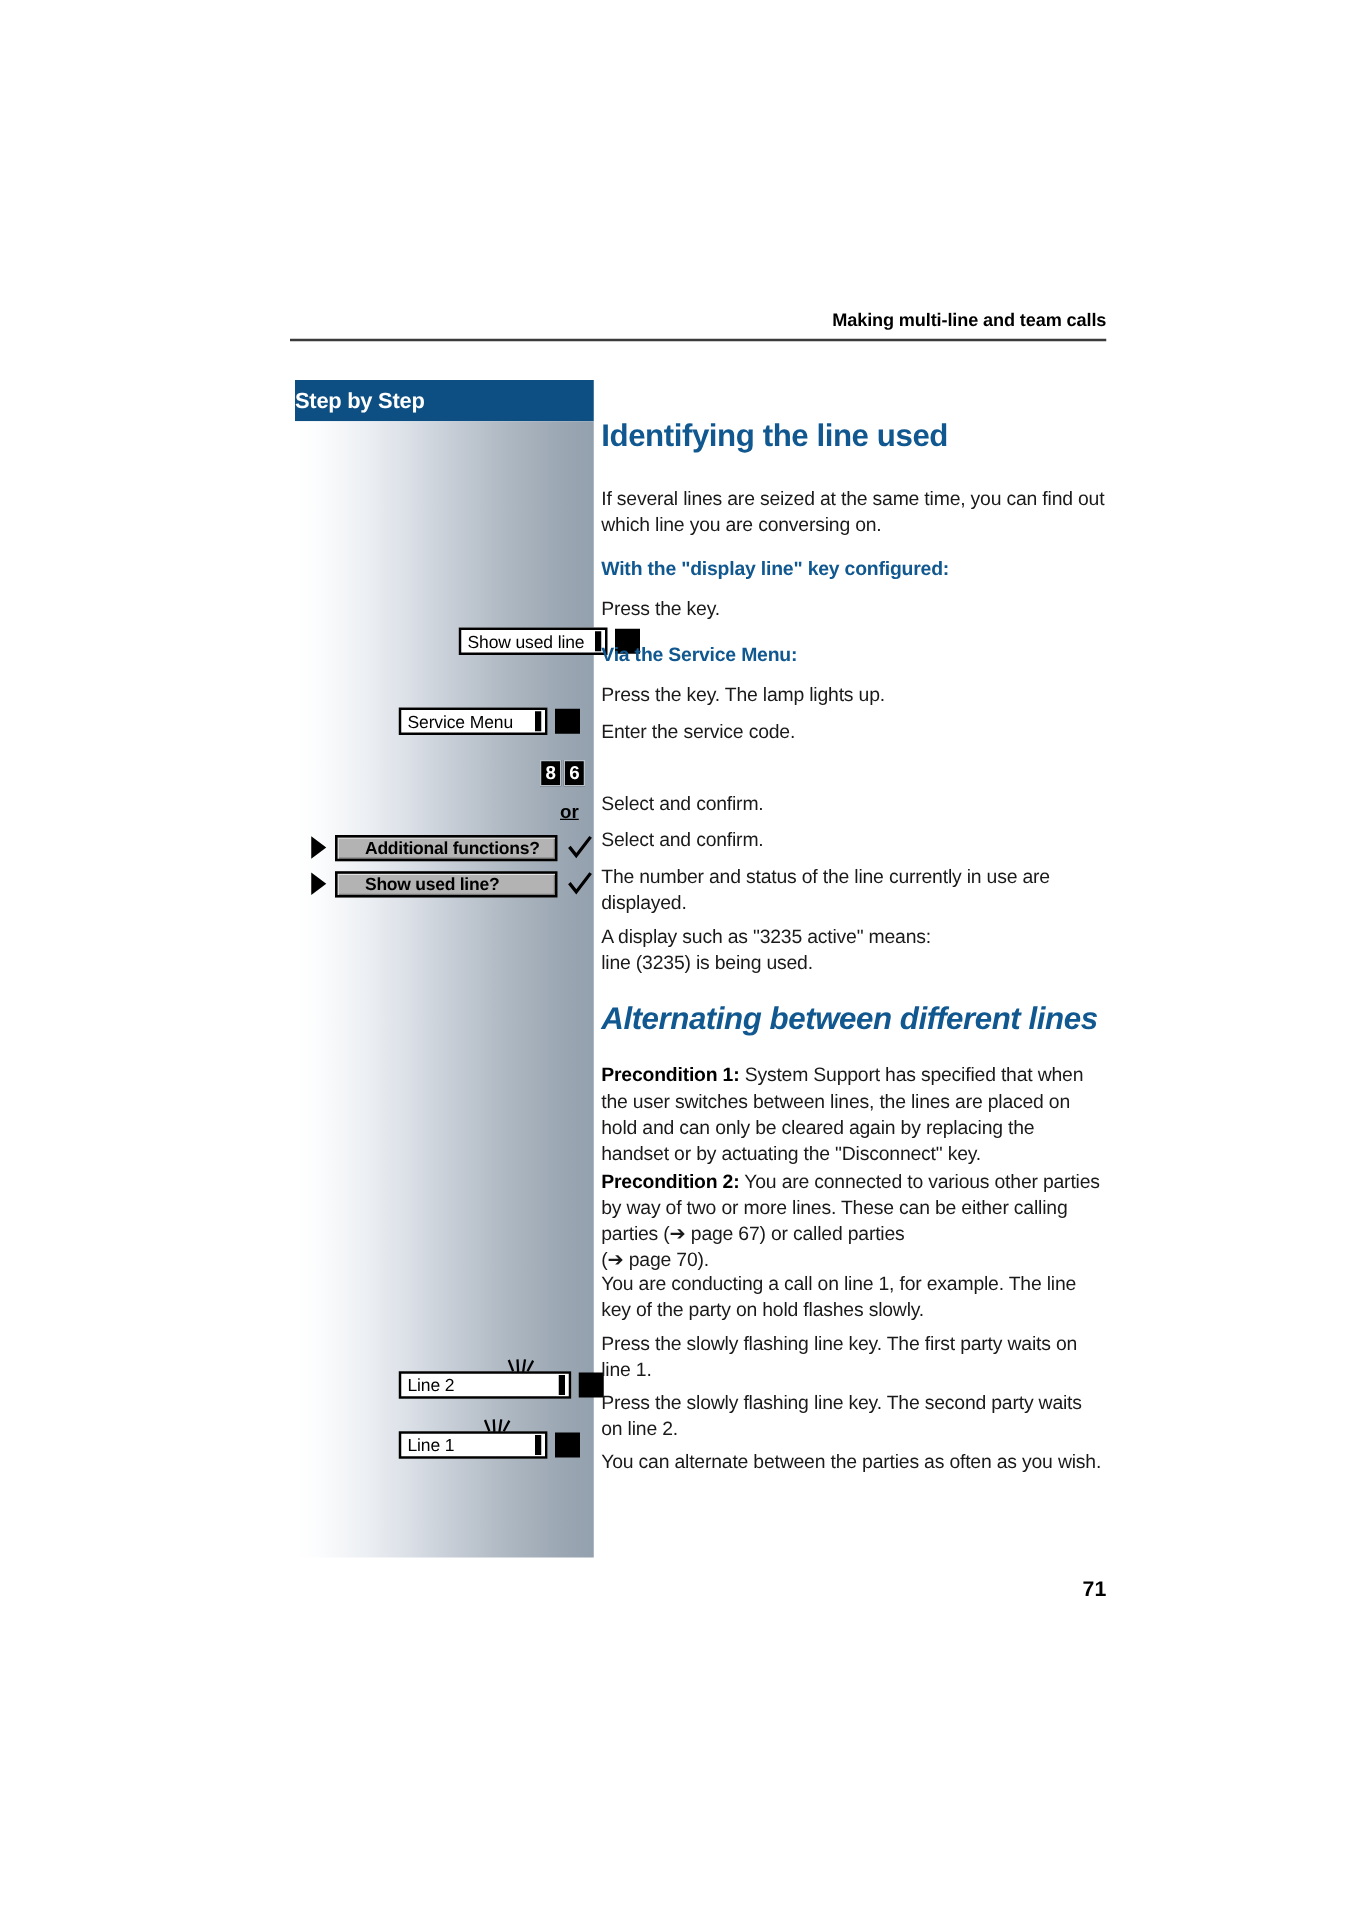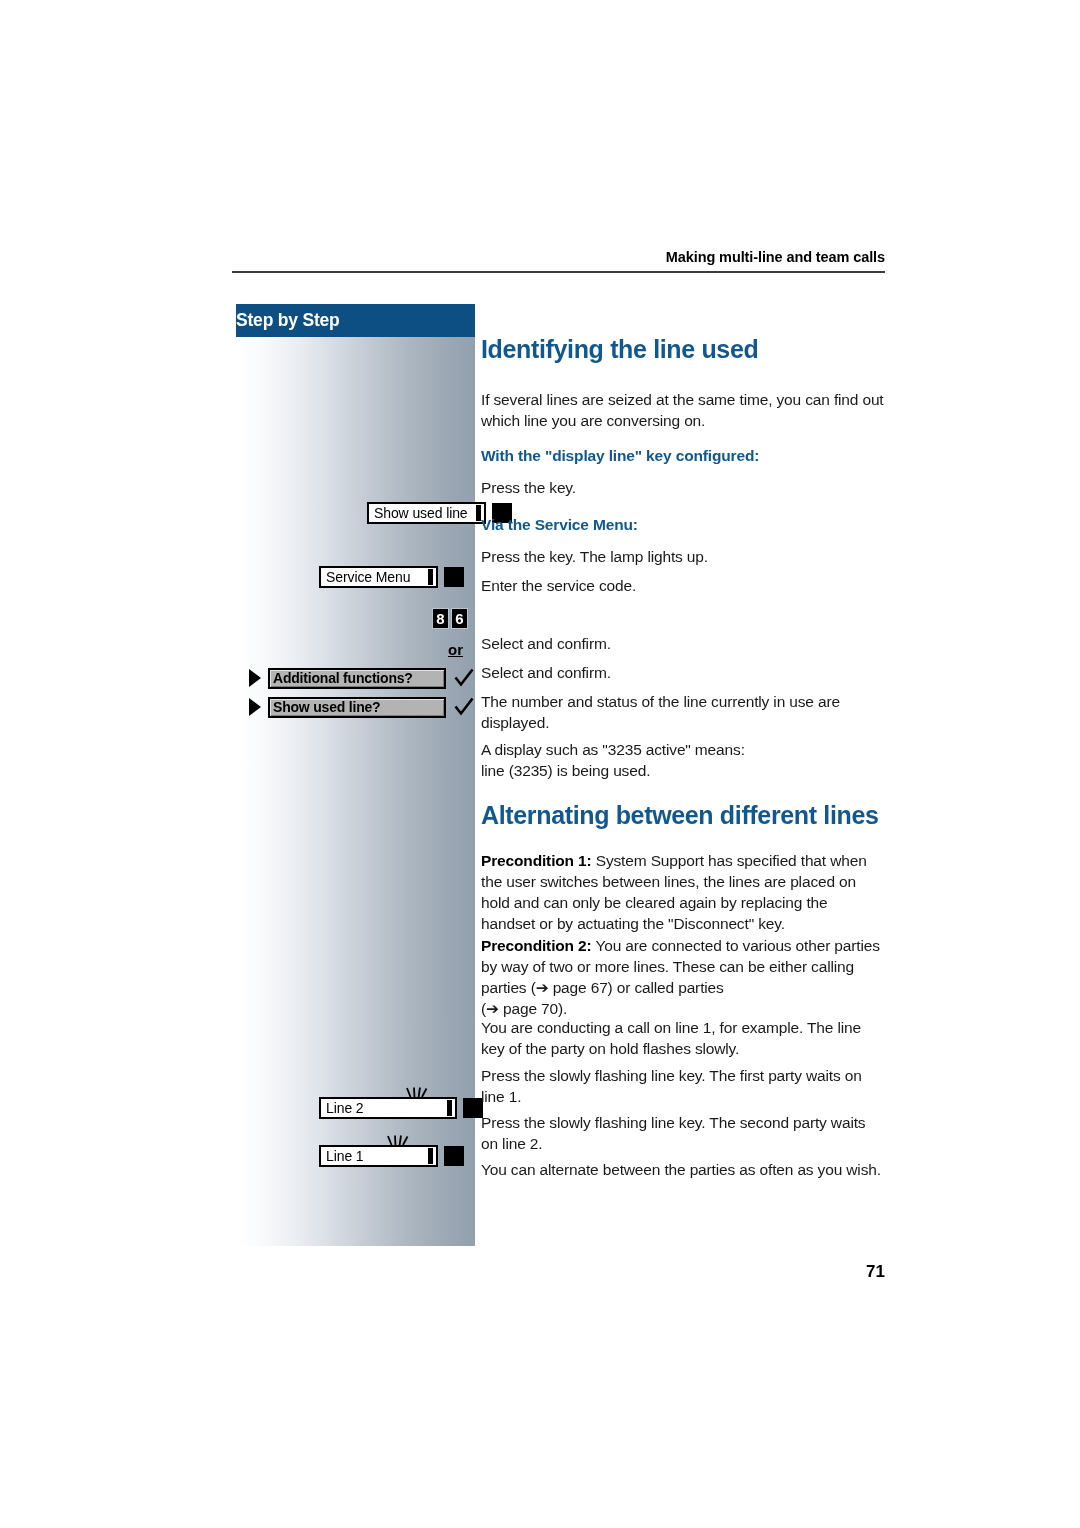--- a/index.html
+++ b/index.html
@@ -160,21 +160,21 @@
     min-width: 175px;
     box-sizing: border-box;
     background: #b3b3b3;
     border: 2px solid #000000;
     box-shadow: inset 1px 1px 0 #e2e2e2, inset -1px -1px 0 #7d7d7d;
     font-size: 14px;
     font-weight: bold;
     color: #000;
     display: flex;
     align-items: center;
-    padding-left: 3px;
+    padding-left: 22px;
     letter-spacing: -0.2px;
   }
   .menu-check {
     margin-left: 8px;
     width: 20px;
     height: 22px;
   }
 
   
   #content {
@@ -353,21 +353,21 @@
 
   <div class="blk" style="top:356px;">
     <p class="body">The number and status of the line currently in use are displayed.</p>
   </div>
 
   <div class="blk" style="top:404px;">
     <p class="body">A display such as "3235 active" means:</p>
     <p class="body">line (3235) is being used.</p>
   </div>
 
-  <div class="blk" style="top:466px;">
+  <div class="blk" style="top:466px;font-style:italic;">
     <h1 class="sect">Alternating between different lines</h1>
   </div>
 
   <div class="blk" style="top:515px;">
     <p class="body"><b>Precondition 1:</b><span> System Support has specified that when the user switches between lines, the lines are placed on hold and can only be cleared again by replacing the handset or by actuating the "Disconnect" key.</span></p>
   </div>
 
   <div class="blk" style="top:600px;">
     <p class="body"><b>Precondition 2:</b><span> You are connected to various other parties by way of two or more lines. These can be either calling parties (➔ page 67) or called parties</span></p>
     <p class="body">(➔ page 70).</p>

